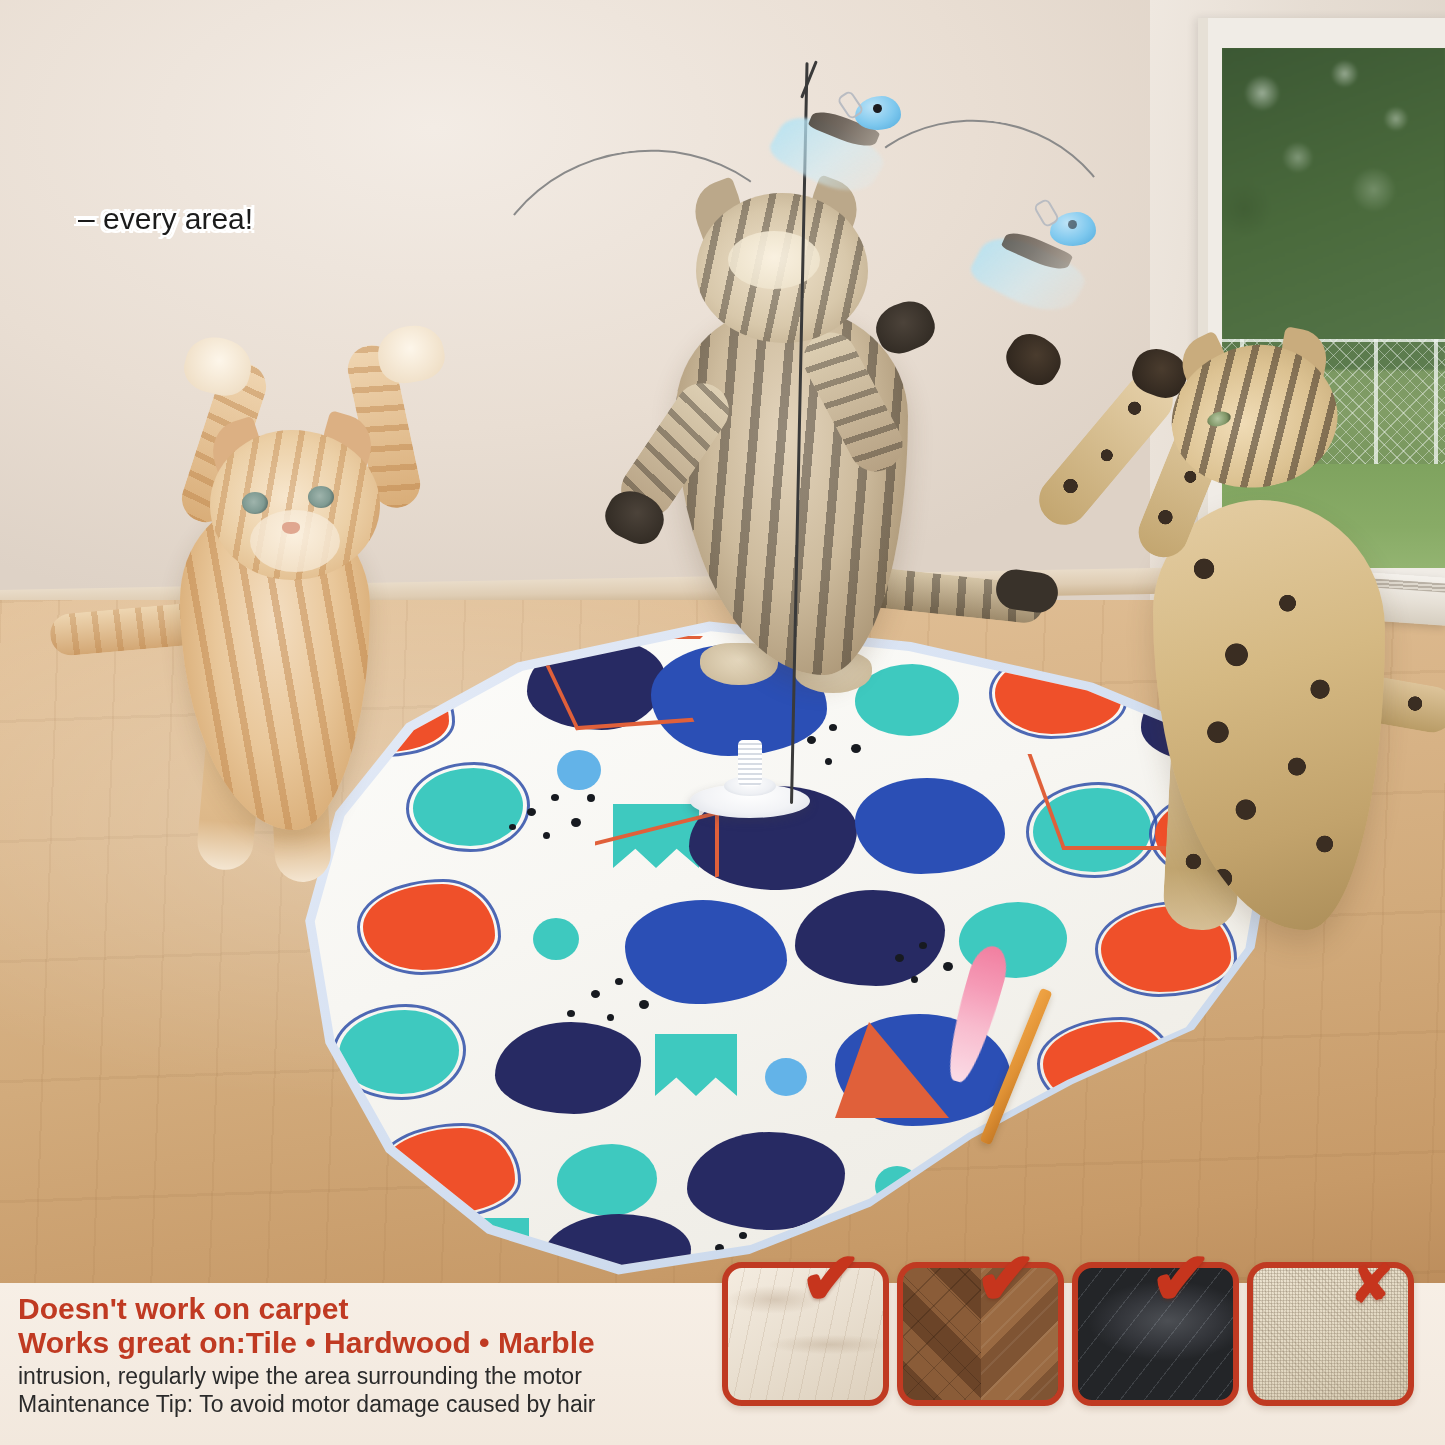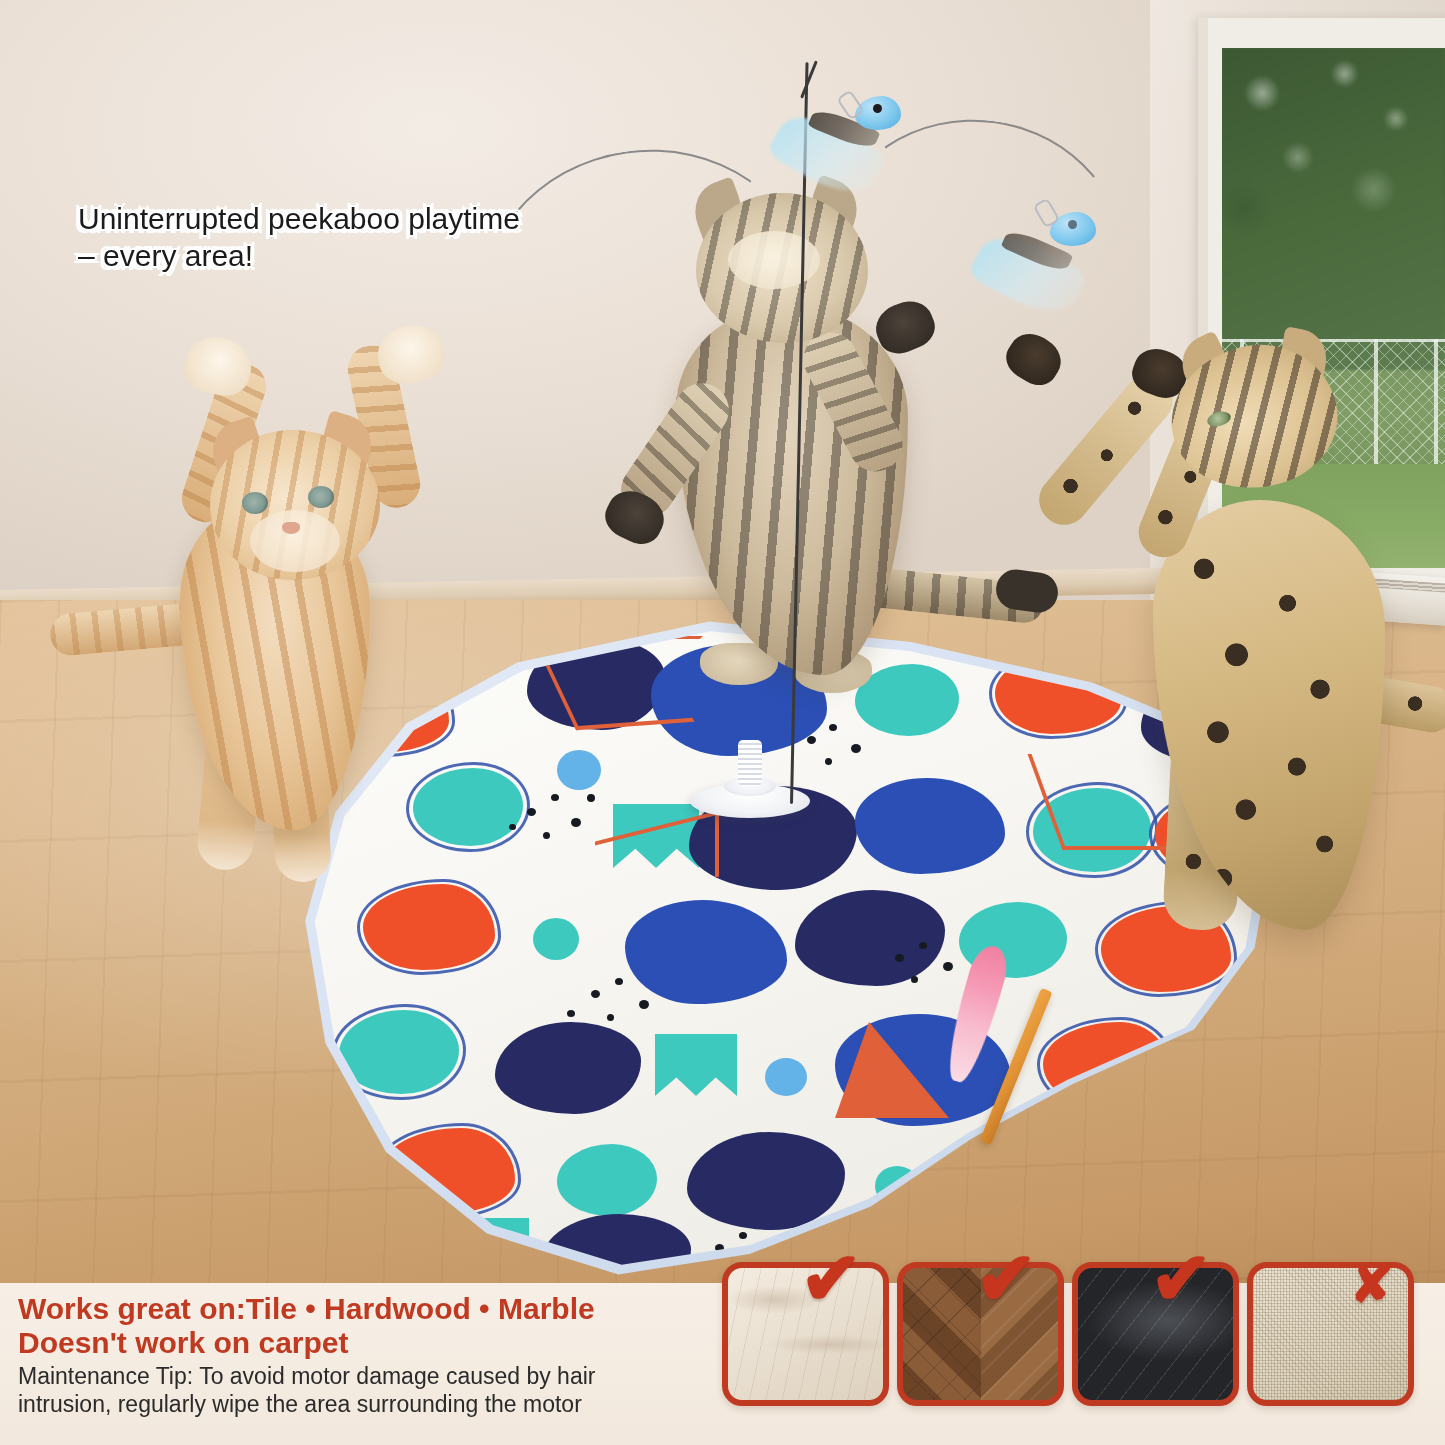--- a/index.html
+++ b/index.html
@@ -609,35 +609,34 @@
   </div>
   <div class="clip" style="left:1038px;top:200px;transform:rotate(-30deg);"></div>
 
   <div class="pinkfeather" style="left:958px;top:944px;">
     <div class="pf-plume" style="left:0;top:0;"></div>
     <div class="pf-stick" style="left:52px;top:40px;"></div>
   </div>
 
 
   <div class="subhead">
-    <span>Uninterrupted peekaboo playtime</span>
     <span>– every area!</span>
   </div>
 
   <div class="banner-line"></div>
   <div class="bottom-banner"></div>
 
   <div class="works-title">
+    <span>Doesn't work on carpet</span>
     <span>Works great on:Tile • Hardwood • Marble</span>
-    <span>Doesn't work on carpet</span>
   </div>
 
   <div class="maint">
+    <span>intrusion, regularly wipe the area surrounding the motor</span>
     <span>Maintenance Tip: To avoid motor damage caused by hair</span>
-    <span>intrusion, regularly wipe the area surrounding the motor</span>
   </div>
 
   <div class="swatch sw-travertine" style="left:722px;"></div>
   <div class="mark check" style="left:800px;">✔</div>
 
   <div class="swatch sw-herringbone" style="left:897px;"></div>
   <div class="mark check" style="left:975px;">✔</div>
 
   <div class="swatch sw-slate" style="left:1072px;"></div>
   <div class="mark check" style="left:1150px;">✔</div>

